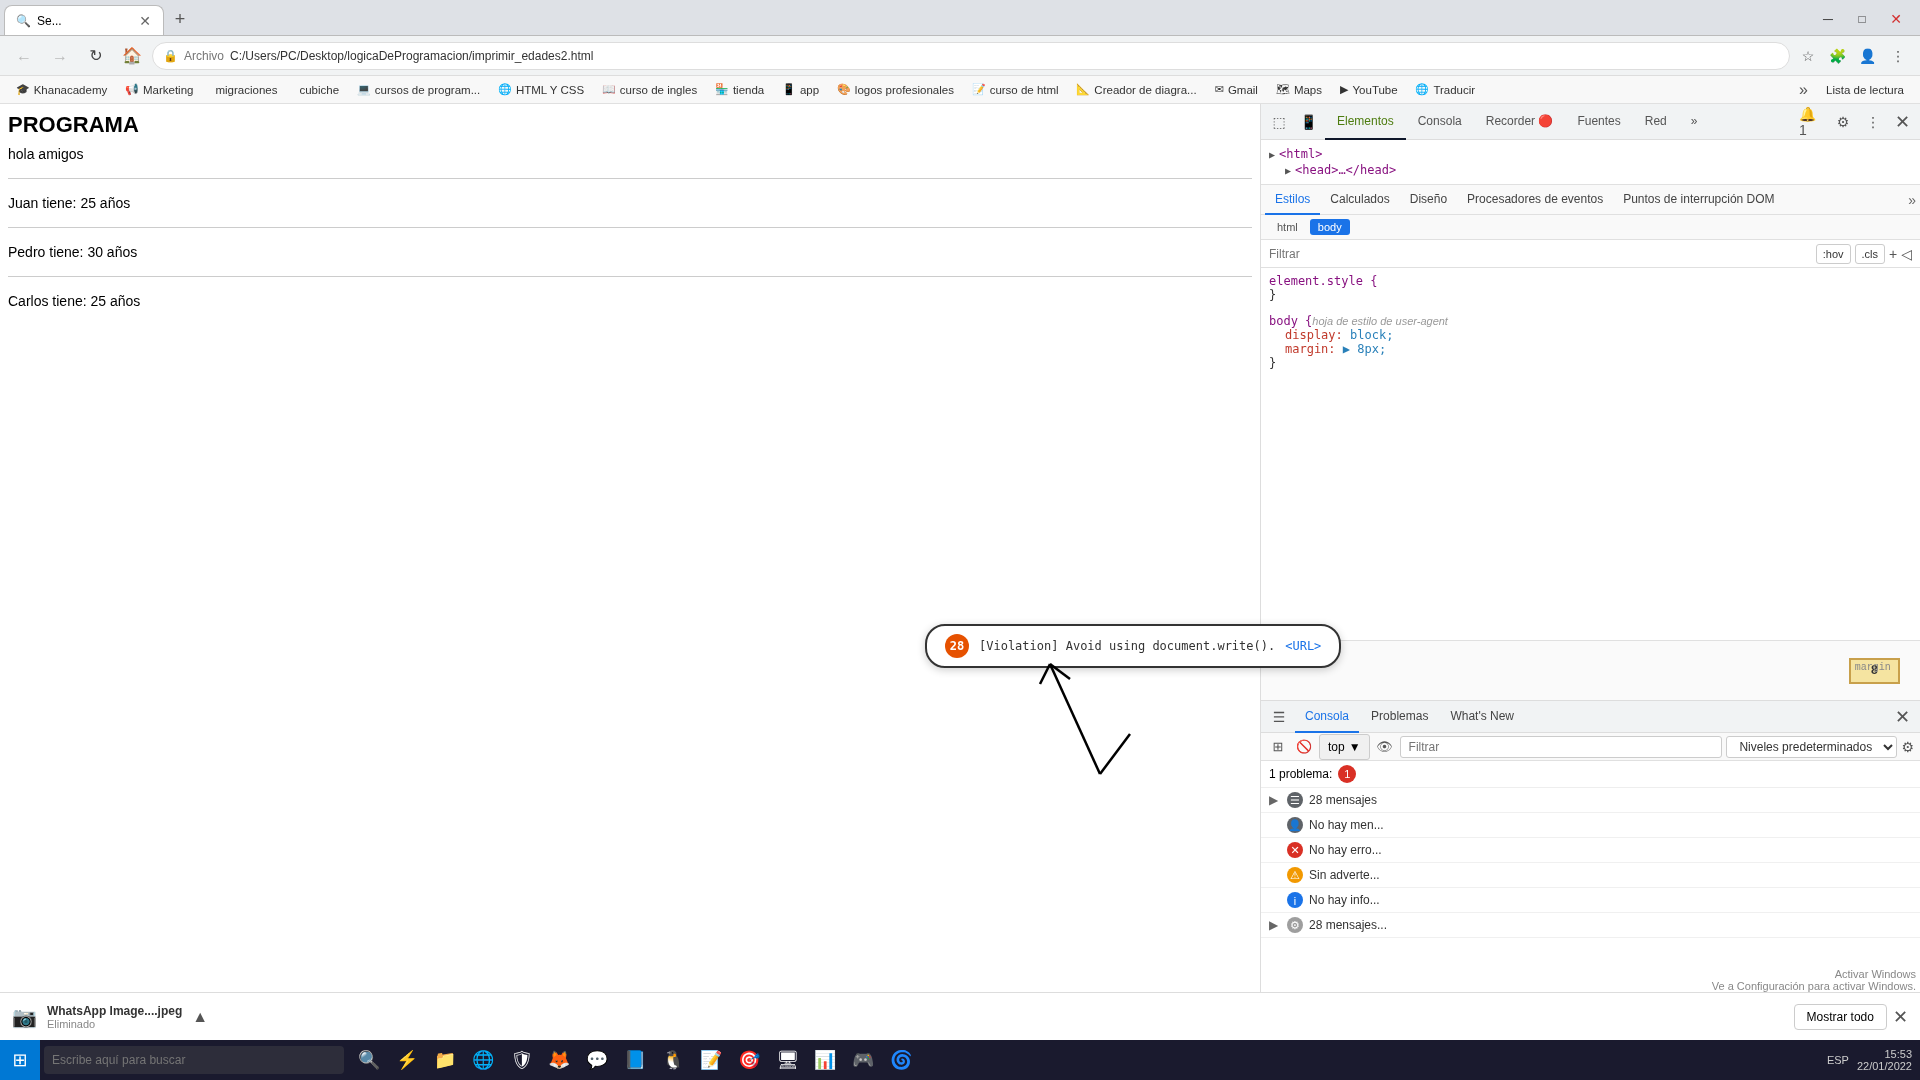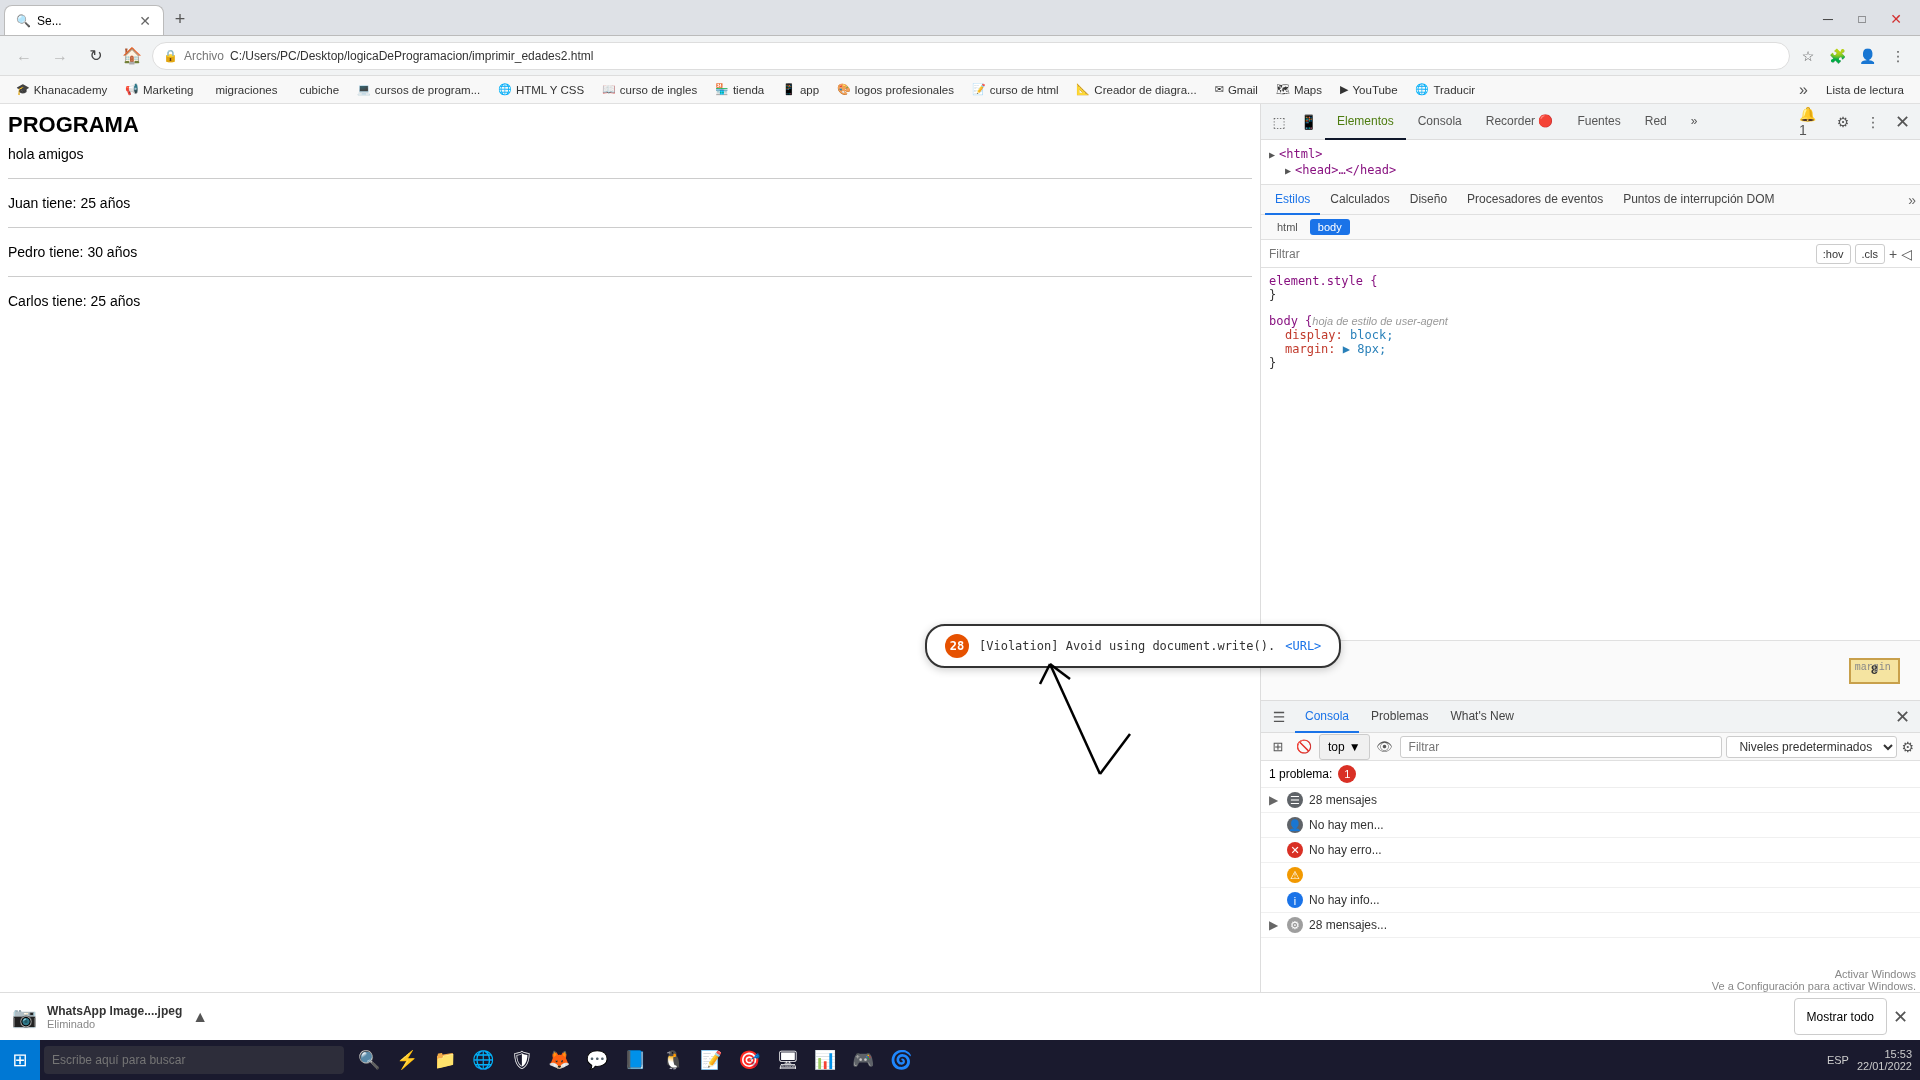--- a/index.html
+++ b/index.html
@@ -204,21 +204,21 @@
       position: fixed; bottom: 40px; left: 0; right: 0; height: 48px;
       background: #fff; border-top: 1px solid #ddd; display: flex; align-items: center;
       padding: 0 12px; gap: 10px; z-index: 999;
     }
     .dl-file-icon { font-size: 20px; }
     .dl-info { display: flex; flex-direction: column; }
     .dl-filename { font-size: 12px; font-weight: bold; color: #333; }
     .dl-status { font-size: 11px; color: #888; }
     .dl-expand { font-size: 16px; cursor: pointer; color: #555; }
     .dl-right { margin-left: auto; display: flex; align-items: center; gap: 6px; }
-    .dl-show-btn { height: 37px; padding: 0 12px; border: 1px solid #ccc; border-radius: 4px; font-size: 12px; cursor: pointer; background: #fff; }
+    .dl-show-btn { height: 26px; padding: 0 12px; border: 1px solid #ccc; border-radius: 4px; font-size: 12px; cursor: pointer; background: #fff; }
     .dl-close { font-size: 18px; cursor: pointer; color: #555; }
 
     
     #activate-windows {
       position: fixed; bottom: 88px; right: 4px; color: #888; font-size: 11px; text-align: right; z-index: 998; pointer-events: none;
     }
   </style>
 </head>
 <body>
 
@@ -480,20 +480,21 @@
 
           <div class="console-badge-row">
             <span class="cmsg-expand"> </span>
             <span class="cmsg-icon err">✕</span>
             <span class="cmsg-text">No hay erro...</span>
           </div>
 
           <div class="console-badge-row">
             <span class="cmsg-expand"> </span>
             <span class="cmsg-icon warn">⚠</span>
+            <span class="cmsg-text">Sin adverte...</span>
           </div>
 
           <div class="console-badge-row">
             <span class="cmsg-expand"> </span>
             <span class="cmsg-icon info">ℹ</span>
             <span class="cmsg-text">No hay info...</span>
           </div>
 
           <div class="console-badge-row">
             <span class="cmsg-expand">▶</span>

